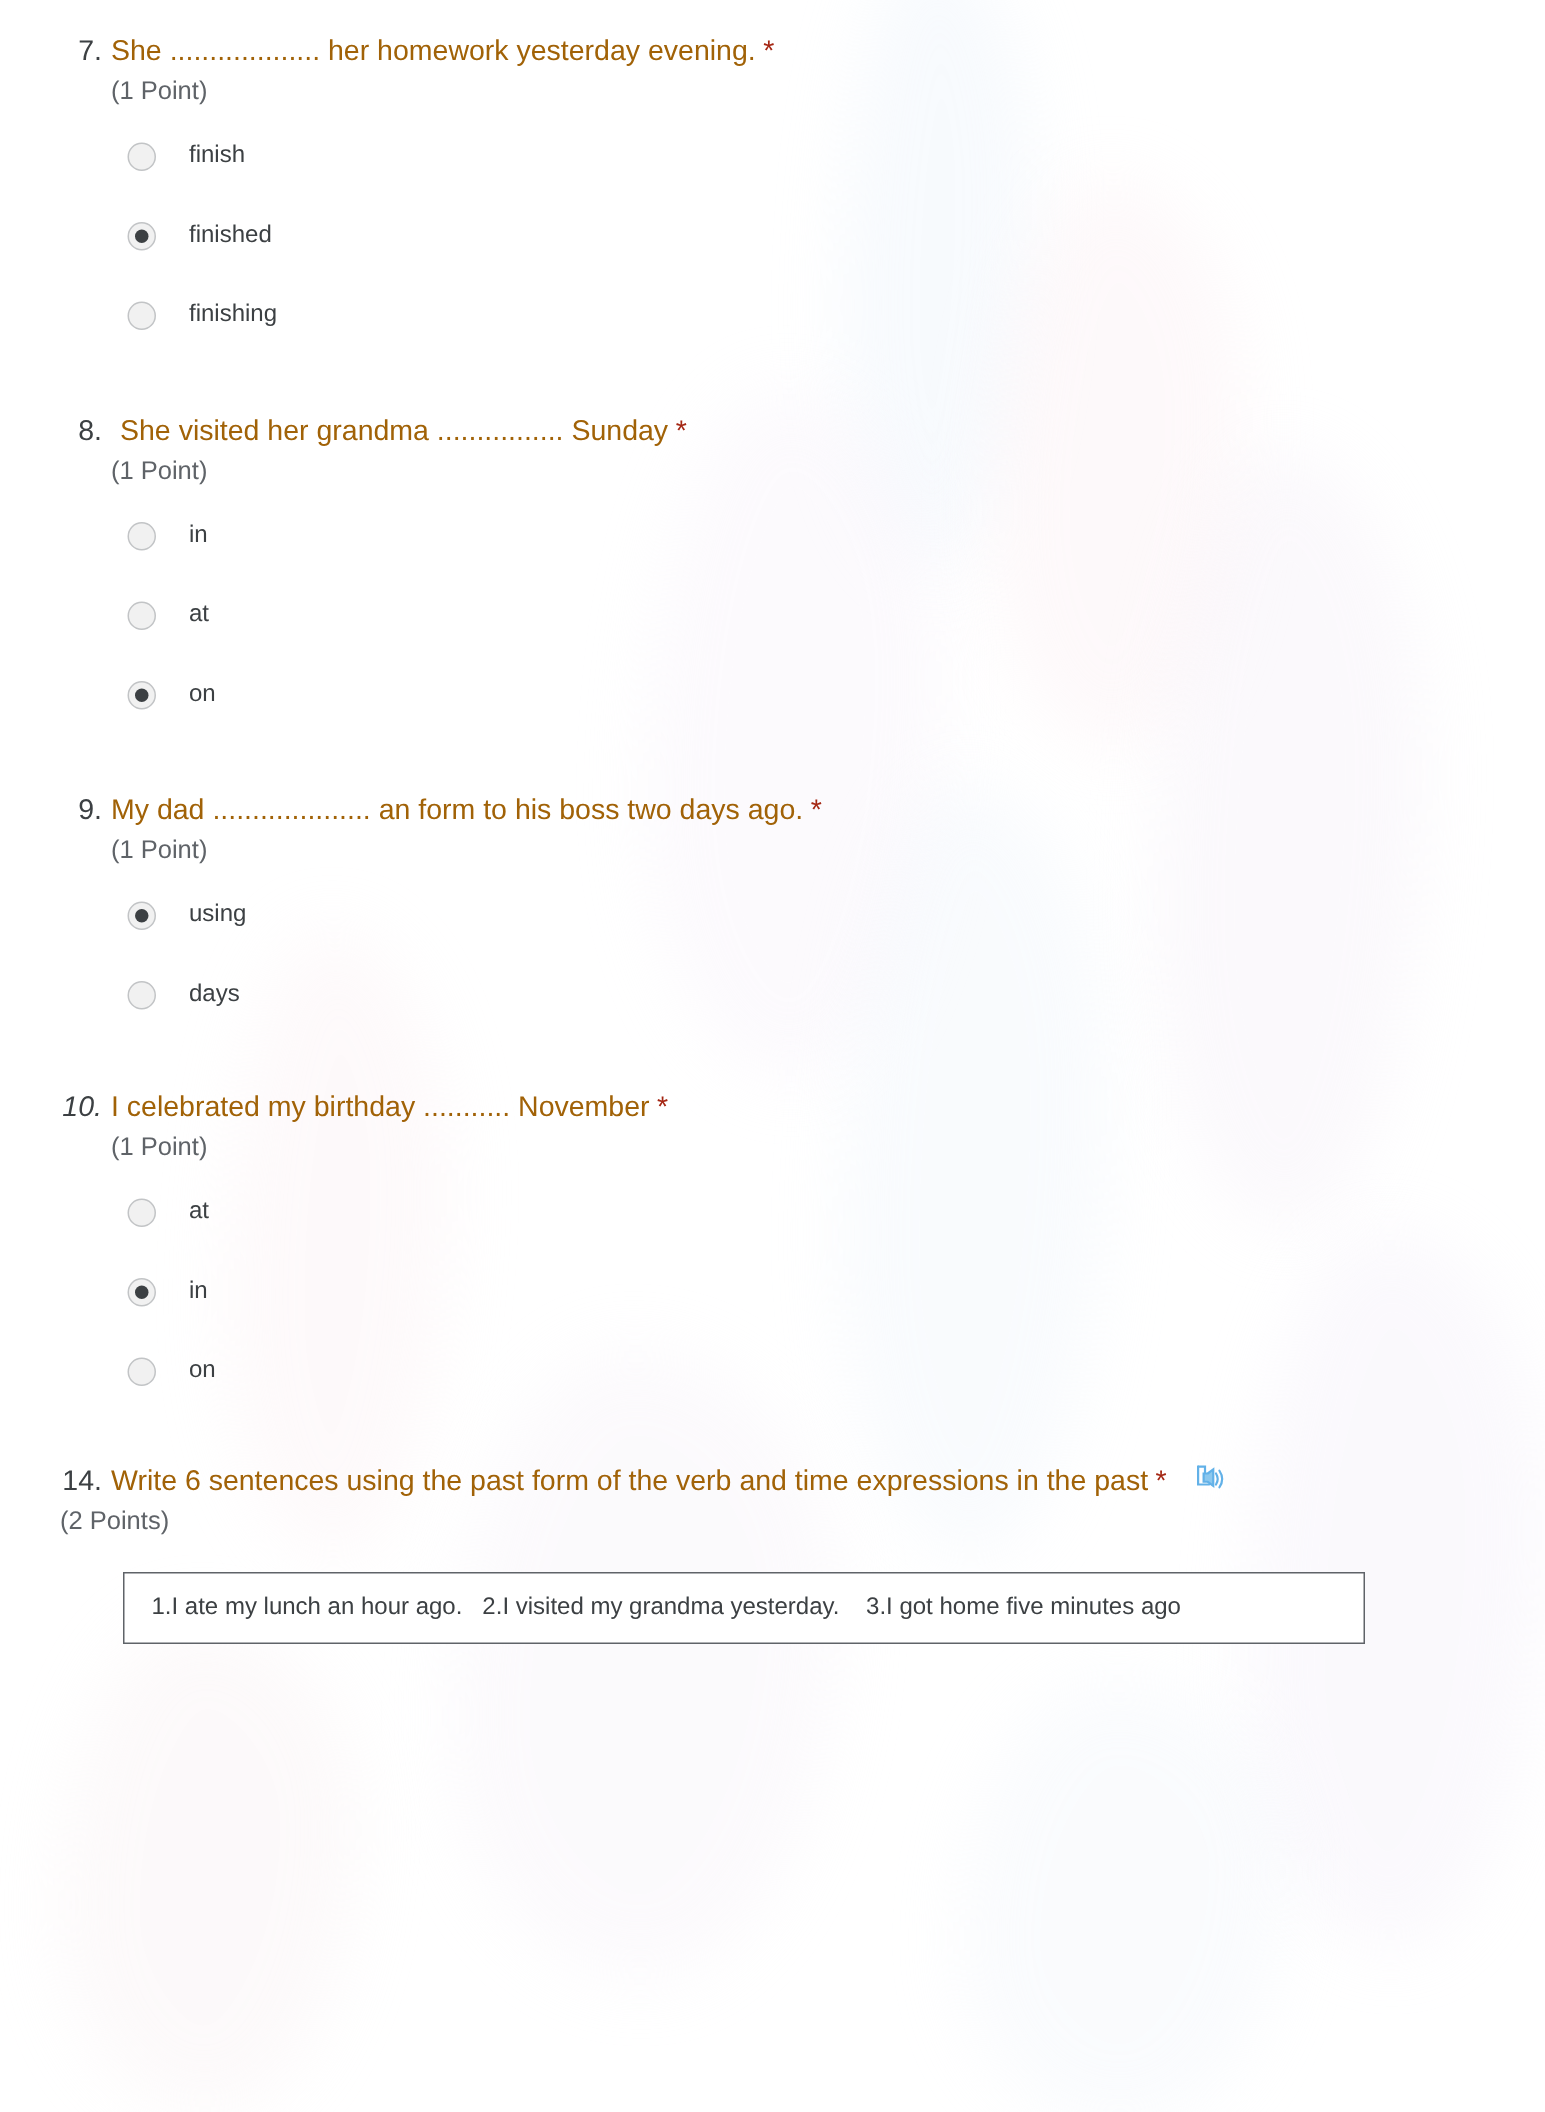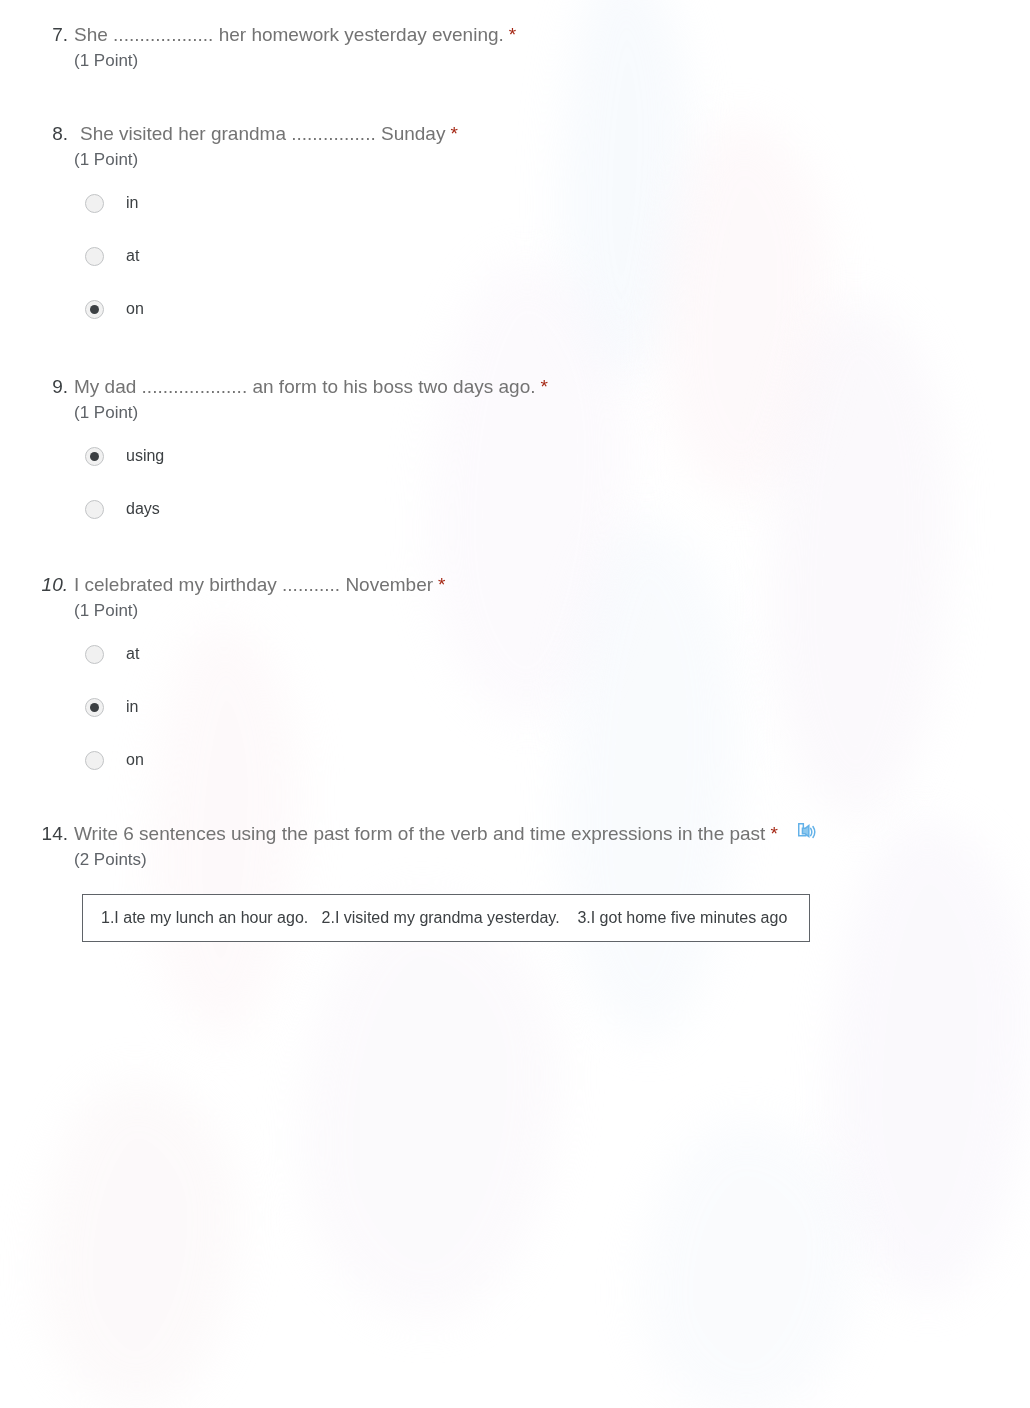--- a/index.html
+++ b/index.html
@@ -59,21 +59,21 @@
     line-height: 25px;
     color: #3c4043;
   }
   .q-num {
     flex: 0 0 auto;
     text-align: right;
     color: #3c4043;
   }
   .q-text {
     margin-left: 6px;
-    color: #737373;
+    color: #a16207;
   }
   .req-star {
     color: #a52714;
     margin-left: 5px;
   }
   .points {
     font-size: 17px;
     color: #5f6368;
     line-height: 24px;
     margin-top: 2px;
@@ -126,21 +126,21 @@
 
   .answer-box {
     margin: 22px 0 0 42px;
     border: 1px solid #5f6368;
     background: #ffffff;
     height: 48px;
     display: flex;
     align-items: center;
     padding: 0 18px;
     box-sizing: border-box;
-    width: 728px;
+    width: 828px;
   }
   .answer-text {
     font-size: 16px;
     color: #3c4043;
     white-space: pre;
   }
 </style>
 </head>
 <body>
 
@@ -159,20 +159,34 @@
 
 <div class="page">
 
   <div class="question" style="margin-top:22px;">
     <div class="q-head">
       <span class="q-num" style="width:28px;">7.</span>
       <span class="q-text">She ................... her homework yesterday evening.</span>
       <span class="req-star">*</span>
     </div>
     <div class="points" style="margin-left:34px;">(1 Point)</div>
+    <div class="options" style="margin-left:45px;">
+      <div class="option">
+        <span class="radio"></span>
+        <span class="opt-label">finish</span>
+      </div>
+      <div class="option">
+        <span class="radio checked"></span>
+        <span class="opt-label">finished</span>
+      </div>
+      <div class="option">
+        <span class="radio"></span>
+        <span class="opt-label">finishing</span>
+      </div>
+    </div>
   </div>
 
   <div class="question" style="margin-top:48px;">
     <div class="q-head">
       <span class="q-num" style="width:28px;">8.</span>
       <span class="q-text" style="margin-left:12px;">She visited her grandma ................ Sunday</span>
       <span class="req-star">*</span>
     </div>
     <div class="points" style="margin-left:34px;">(1 Point)</div>
     <div class="options" style="margin-left:45px;">
@@ -241,19 +255,19 @@
       <span class="audio-icon">
         <svg viewBox="0 0 24 24" width="22" height="22" fill="none" stroke="#62b1e8" stroke-width="1.6">
           <path d="M3 3 h5 v5" stroke-linecap="round"></path>
           <path d="M3 3 v13 h8" stroke-linecap="round"></path>
           <path d="M10 8 L14 5 v12 L10 14 H7 V8 z" fill="#8cc8ee" stroke="#62b1e8"></path>
           <path d="M16 8 q2.5 4 0 8" stroke-linecap="round"></path>
           <path d="M18.5 6 q4 6 0 12" stroke-linecap="round"></path>
         </svg>
       </span>
     </div>
-    <div class="points" style="margin-left:34px;">(2 Points)</div>
+    <div class="points" style="">(2 Points)</div>
     <div class="answer-box">
       <span class="answer-text">1.I ate my lunch an hour ago.   2.I visited my grandma yesterday.    3.I got home five minutes ago</span>
     </div>
   </div>
 
 </div>
 
 </body></html>

